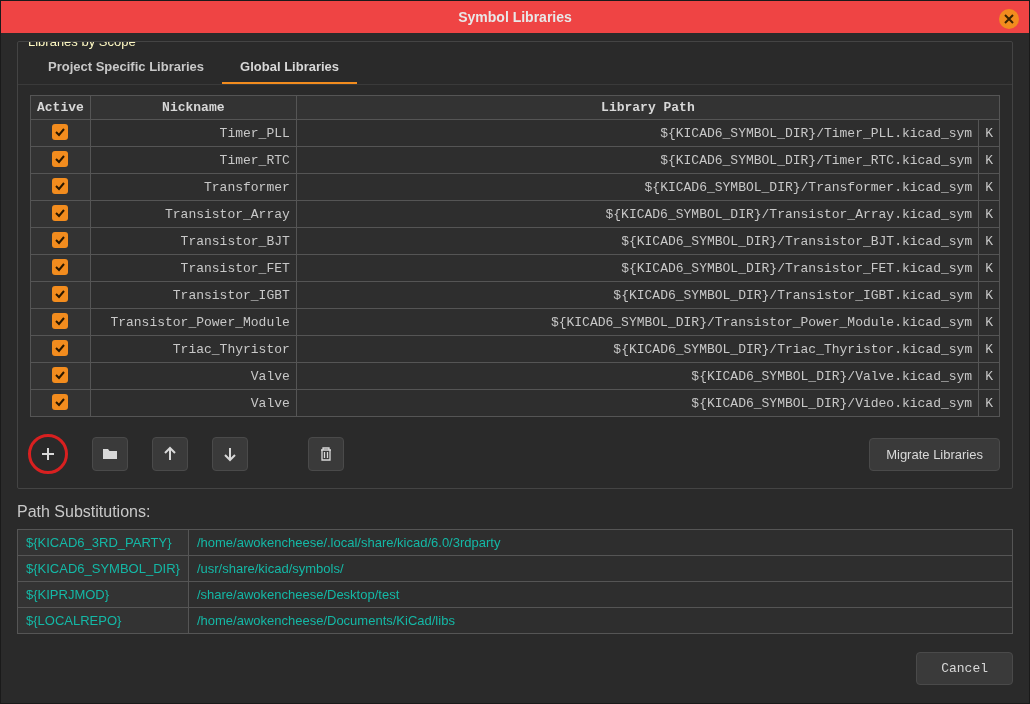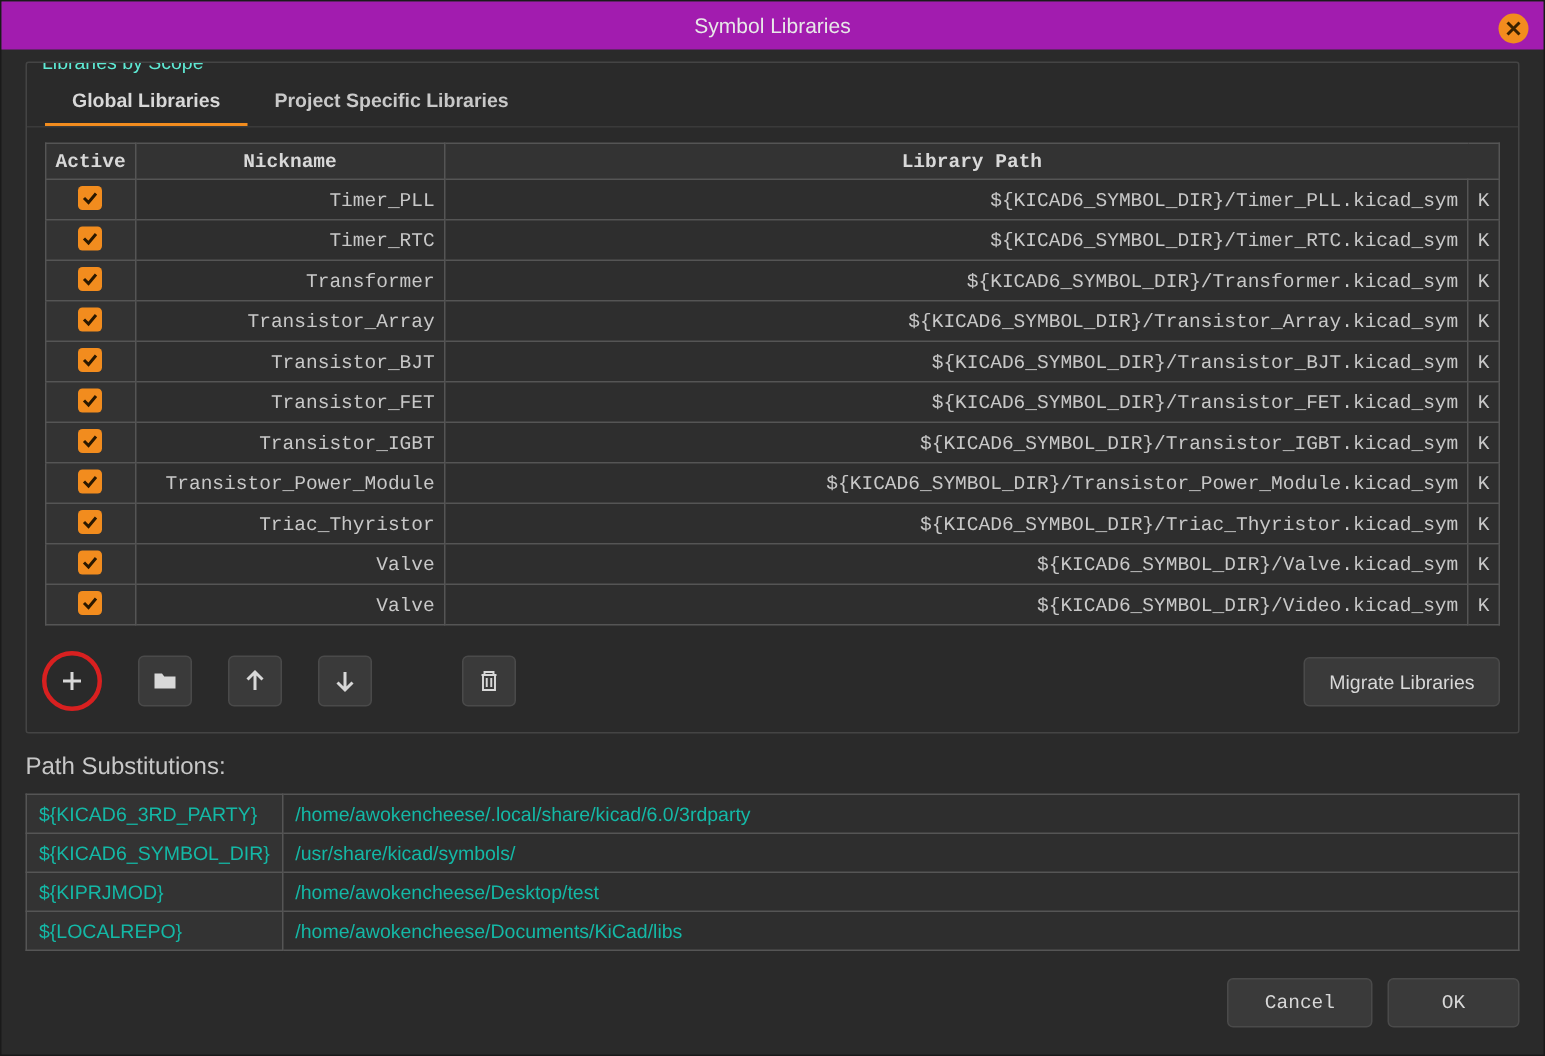--- a/index.html
+++ b/index.html
@@ -18,27 +18,27 @@
     }
     .dialog {
       width: 100%;
       height: 100%;
       background: #2a2a2a;
       border: 1px solid #1a1a1a;
       display: flex;
       flex-direction: column;
     }
     .titlebar {
-      background: #a21caf;
+      background: #ef4444;
       padding: 8px 12px;
       display: flex;
       justify-content: center;
       align-items: flex-start;
       position: relative;
-      font-weight: 400;
+      font-weight: 700;
       font-size: 14px;
       color: #e8e8e8;
     }
     .close-btn {
       position: absolute;
       right: 10px;
       top: 8px;
       width: 20px;
       height: 20px;
       border-radius: 50%;
@@ -64,21 +64,21 @@
       border-radius: 2px;
       padding: 0;
       margin-bottom: 4px;
       flex: 1;
       display: flex;
       flex-direction: column;
       overflow: hidden;
       position: relative;
     }
     .legend {
-      color: #5eead4;
+      color: #fef9c3;
       font-size: 13px;
       padding: 0 4px;
       margin-left: 6px;
       position: relative;
       top: -8px;
       background: #2a2a2a;
       display: inline-block;
       width: fit-content;
     }
     .tabs {
@@ -254,22 +254,22 @@
           <path d="M1 1 L9 9 M9 1 L1 9" stroke="#3a2200" stroke-width="2" fill="none"></path>
         </svg>
     </div>
   </div>
 
   <div class="content">
     <div class="fieldset">
       <span class="legend">Libraries by Scope</span>
 
       <div class="tabs">
+        <div class="tab">Project Specific Libraries</div>
         <div class="tab active">Global Libraries</div>
-        <div class="tab">Project Specific Libraries</div>
       </div>
 
       <div class="table-container">
         <table class="lib-table">
           <thead>
             <tr>
               <th>Active</th>
               <th>Nickname</th>
               <th colspan="2">Library Path</th>
             </tr>
@@ -452,28 +452,27 @@
             <tr>
     <td>${KICAD6_3RD_PARTY}</td>
     <td>/home/awokencheese/.local/share/kicad/6.0/3rdparty</td>
   </tr>
             <tr>
     <td>${KICAD6_SYMBOL_DIR}</td>
     <td>/usr/share/kicad/symbols/</td>
   </tr>
             <tr>
     <td>${KIPRJMOD}</td>
-    <td>/home/awokencheese/Desktop/test</td>
+    <td>/share/awokencheese/Desktop/test</td>
   </tr>
             <tr>
     <td>${LOCALREPO}</td>
     <td>/home/awokencheese/Documents/KiCad/libs</td>
   </tr>
           </tbody>
       </table>
     </div>
 
     <div class="button-bar">
       <div class="dialog-btn">Cancel</div>
-      <div class="dialog-btn">OK</div>
     </div>
   </div>
 </div>
 
 </body></html>

